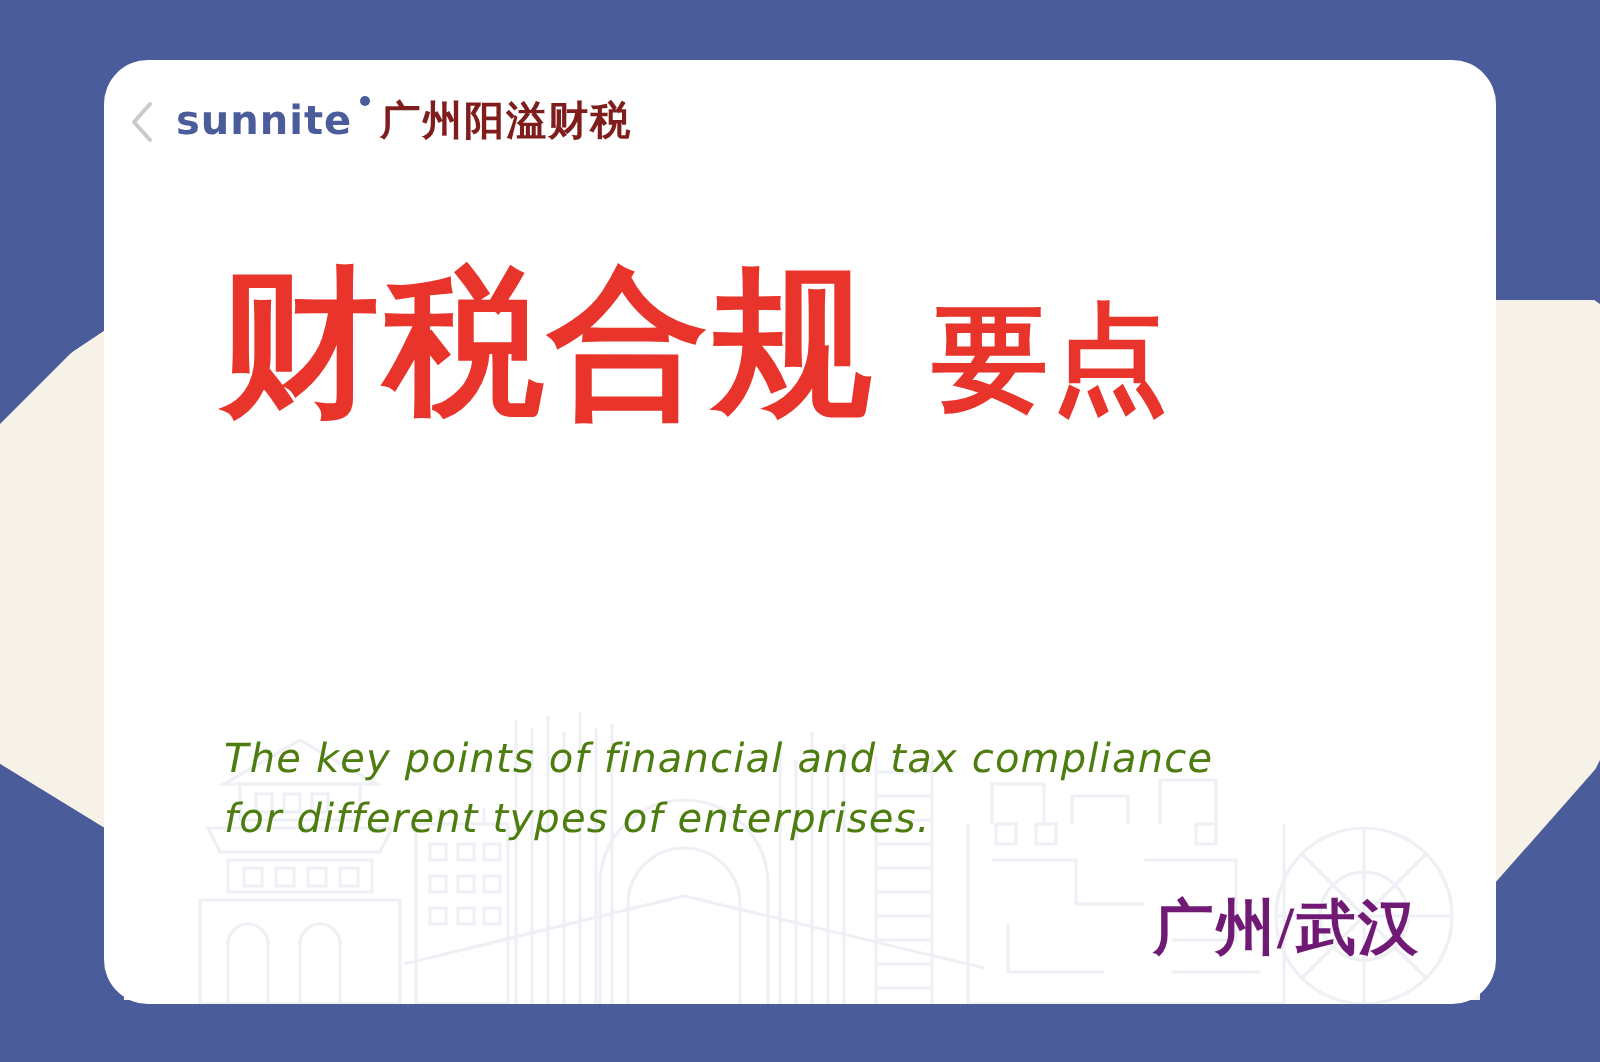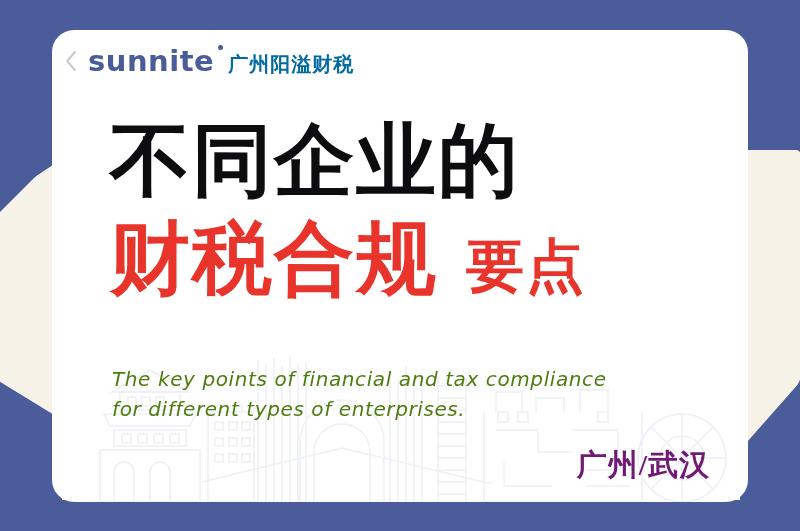--- a/index.html
+++ b/index.html
@@ -90,40 +90,40 @@
     align-items: baseline;
     gap: 0px;
   }
   .logo-wrap {
     position: relative;
     display: inline-block;
     margin-left: 6px;
   }
   .logo-text {
     font-family: "DejaVu Sans", sans-serif;
-    font-size: 29px;
+    font-size: 20px;
     font-weight: 700;
     letter-spacing: 0.5px;
     color: #4b5c9b;
     line-height: 1;
   }
   .logo-dot {
     position: absolute;
     top: -2px;
     right: -9px;
     width: 5px;
     height: 5px;
     border-radius: 50%;
     background: #4b5c9b;
   }
   .brand-cn {
     margin-left: 14px;
     font-size: 20px;
     font-weight: 700;
-    color: #0369a1;
+    color: #7f1d1d;
     letter-spacing: 1px;
     line-height: 1;
   }
 
   
   .headline {
     position: absolute;
     left: 58px;
     top: 88px;
     width: 620px;
@@ -280,21 +280,20 @@
       <div class="brand-row">
         <span class="logo-wrap">
           <span class="logo-text">sunnite</span>
           <span class="logo-dot"></span>
         </span>
         <span class="brand-cn">广州阳溢财税</span>
       </div>
     </div>
 
     <div class="headline">
-      <div class="line-1">不同企业的</div>
       <div class="line-2">
         <span class="big-red">财税合规</span><span class="small-red">要点</span>
       </div>
     </div>
 
     <div class="subtitle">
       <div>The key points of financial and tax compliance</div>
       <div>for different types of enterprises.</div>
     </div>
 

